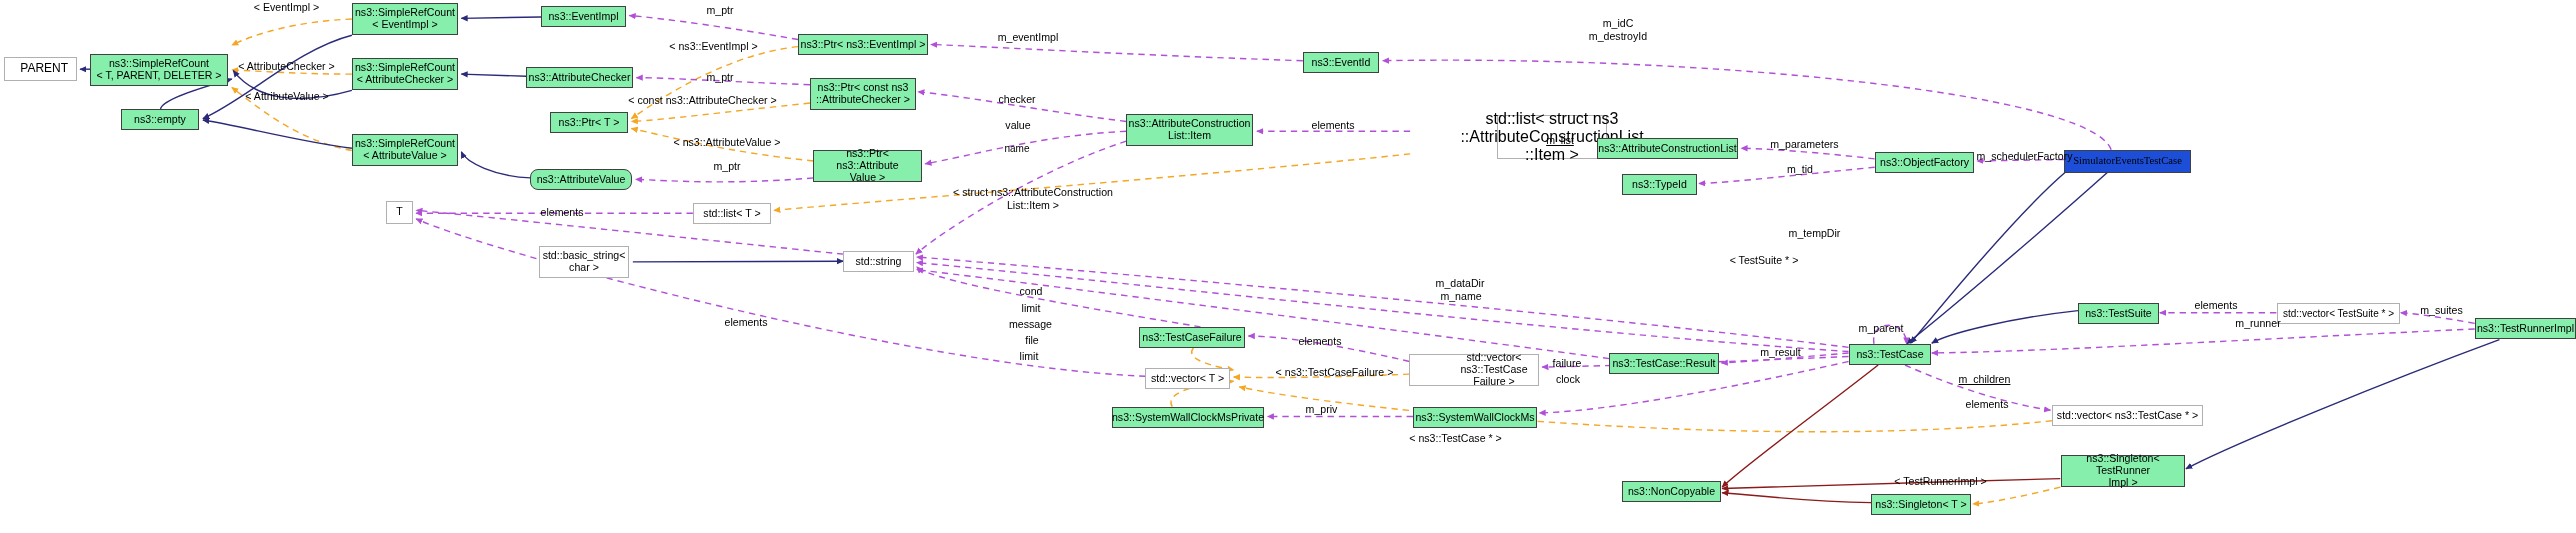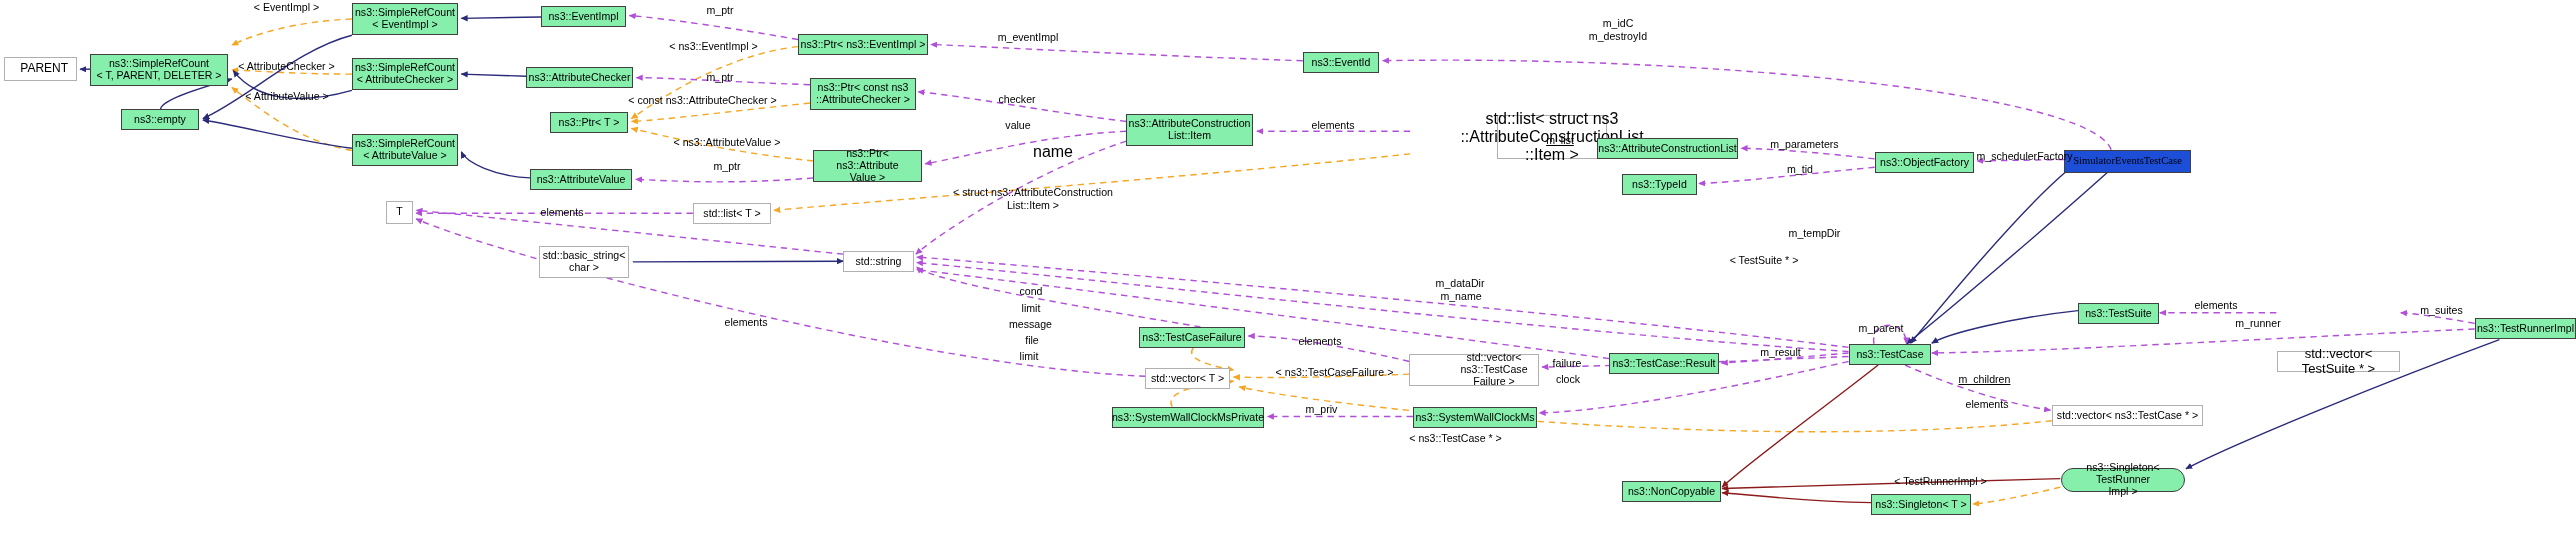--- a/index.html
+++ b/index.html
@@ -125,21 +125,21 @@
 &lt; T, PARENT, DELETER &gt;</div>
       <div class="node n-solid" style="left: 121px; top: 109px; width: 78px; height: 21px; font-size: 10.6px;">ns3::empty</div>
       <div class="node n-solid" style="left: 352px; top: 2.8px; width: 106px; height: 32px; font-size: 10.6px;">ns3::SimpleRefCount
 &lt; EventImpl &gt;</div>
       <div class="node n-solid" style="left: 352px; top: 58px; width: 106px; height: 32px; font-size: 10.6px;">ns3::SimpleRefCount
 &lt; AttributeChecker &gt;</div>
       <div class="node n-solid" style="left: 352px; top: 134px; width: 106px; height: 32px; font-size: 10.6px;">ns3::SimpleRefCount
 &lt; AttributeValue &gt;</div>
       <div class="node n-solid" style="left: 541px; top: 6.4px; width: 85px; height: 21px; font-size: 10.6px;">ns3::EventImpl</div>
       <div class="node n-solid" style="left: 526px; top: 67px; width: 107px; height: 21px; font-size: 10.6px;">ns3::AttributeChecker</div>
-      <div class="node n-solid" style="left: 530px; top: 169px; width: 102px; height: 21px; font-size: 10.6px;">ns3::AttributeValue</div>
+      <div class="node n-solid" style="left: 530px; top: 169px; width: 102px; height: 21px; font-size: 10.6px; border-radius: 8px;">ns3::AttributeValue</div>
       <div class="node n-solid" style="left: 550px; top: 112px; width: 78px; height: 21px; font-size: 10.6px;">ns3::Ptr&lt; T &gt;</div>
       <div class="node n-solid" style="left: 798px; top: 34px; width: 130px; height: 21px; font-size: 10.6px;">ns3::Ptr&lt; ns3::EventImpl &gt;</div>
       <div class="node n-solid" style="left: 810px; top: 78px; width: 106px; height: 32px; font-size: 10.6px;">ns3::Ptr&lt; const ns3
 ::AttributeChecker &gt;</div>
       <div class="node n-solid" style="left: 813px; top: 150px; width: 109px; height: 32px; font-size: 10.6px;">ns3::Ptr&lt; ns3::Attribute
 Value &gt;</div>
       <div class="node n-solid" style="left: 1303px; top: 52px; width: 76px; height: 21px; font-size: 10.6px;">ns3::EventId</div>
       <div class="node n-solid" style="left: 1126px; top: 114px; width: 127px; height: 32px; font-size: 10.6px;">ns3::AttributeConstruction
 List::Item</div>
       <div class="node n-light" style="left: 1478px; top: 115px; width: 110px; height: 44px; font-size: 16px; margin-left: 19px;">std::list&lt; struct ns3
@@ -156,42 +156,42 @@
       <div class="node n-light" style="left: 843px; top: 251px; width: 71px; height: 21px; font-size: 10.6px;">std::string</div>
       <div class="node n-solid" style="left: 1139px; top: 327px; width: 106px; height: 21px; font-size: 10.6px;">ns3::TestCaseFailure</div>
       <div class="node n-light" style="left: 1145px; top: 368px; width: 85px; height: 21px; font-size: 10.6px;">std::vector&lt; T &gt;</div>
       <div class="node n-light" style="left: 1409px; top: 354px; width: 130px; height: 32px; font-size: 10.6px; padding-left: 40px;">std::vector&lt; ns3::TestCase
 Failure &gt;</div>
       <div class="node n-solid" style="left: 1112px; top: 407px; width: 152px; height: 21px; font-size: 10.6px;">ns3::SystemWallClockMsPrivate</div>
       <div class="node n-solid" style="left: 1413px; top: 407px; width: 124px; height: 21px; font-size: 10.6px;">ns3::SystemWallClockMs</div>
       <div class="node n-solid" style="left: 1609px; top: 353px; width: 110px; height: 21px; font-size: 10.6px;">ns3::TestCase::Result</div>
       <div class="node n-solid" style="left: 1849px; top: 344px; width: 82px; height: 21px; font-size: 10.6px;">ns3::TestCase</div>
       <div class="node n-solid" style="left: 2078px; top: 303px; width: 81px; height: 21px; font-size: 10.6px;">ns3::TestSuite</div>
-      <div class="node n-light" style="left: 2277px; top: 303px; width: 123px; height: 21px; font-size: 13px; margin-top: 48px;">std::vector&lt; TestSuite * &gt;</div>
+      <div class="node n-light" style="left: 2277px; top: 303px; width: 123px; height: 21px; font-size: 10px;">std::vector&lt; TestSuite * &gt;</div>
       <div class="node n-light" style="left: 2052px; top: 405px; width: 151px; height: 21px; font-size: 10.6px;">std::vector&lt; ns3::TestCase * &gt;</div>
       <div class="node n-solid" style="left: 2475px; top: 318px; width: 101px; height: 21px; font-size: 10.6px;">ns3::TestRunnerImpl</div>
       <div class="node n-solid" style="left: 1622px; top: 481px; width: 99px; height: 21px; font-size: 10.6px;">ns3::NonCopyable</div>
       <div class="node n-solid" style="left: 1871px; top: 494px; width: 100px; height: 21px; font-size: 10.6px; text-align: center;">ns3::Singleton&lt; T &gt;</div>
-      <div class="node n-solid" style="left: 2061px; top: 468px; width: 124px; height: 24px; font-size: 10.6px; border-radius: 13px;">ns3::Singleton&lt; TestRunner
+      <div class="node n-solid" style="left: 2061px; top: 455px; width: 124px; height: 32px; font-size: 10.6px;">ns3::Singleton&lt; TestRunner
 Impl &gt;</div>
     </div>
   <div id="label-layer">
       <div class="edge-label" style="left: 244px; top: 1.4px; width: 85px; font-size: 10.6px;">&lt; EventImpl &gt;</div>
       <div class="edge-label" style="left: 233px; top: 60px; width: 107px; font-size: 10.6px;">&lt; AttributeChecker &gt;</div>
       <div class="edge-label" style="left: 237px; top: 90px; width: 100px; font-size: 10.6px;">&lt; AttributeValue &gt;</div>
       <div class="edge-label" style="left: 699px; top: 4.2px; width: 42px; font-size: 10.6px;">m_ptr</div>
       <div class="edge-label" style="left: 662px; top: 40px; width: 103px; font-size: 10.6px;">&lt; ns3::EventImpl &gt;</div>
       <div class="edge-label" style="left: 699px; top: 71px; width: 42px; font-size: 10.6px;">m_ptr</div>
       <div class="edge-label" style="left: 618px; top: 94px; width: 169px; font-size: 10.6px;">&lt; const ns3::AttributeChecker &gt;</div>
       <div class="edge-label" style="left: 667px; top: 136px; width: 120px; font-size: 10.6px;">&lt; ns3::AttributeValue &gt;</div>
       <div class="edge-label" style="left: 706px; top: 160px; width: 42px; font-size: 10.6px;">m_ptr</div>
       <div class="edge-label" style="left: 989px; top: 31px; width: 78px; font-size: 10.6px;">m_eventImpl</div>
       <div class="edge-label" style="left: 989px; top: 93px; width: 56px; font-size: 10.6px;">checker</div>
       <div class="edge-label" style="left: 997px; top: 119px; width: 42px; font-size: 10.6px;">value</div>
-      <div class="edge-label" style="left: 1032px; top: 143px; width: 42px; font-size: 16px;">name</div>
+      <div class="edge-label" style="left: 996px; top: 143px; width: 42px; font-size: 10px;">name</div>
       <div class="edge-label" style="left: 1301px; top: 119px; width: 64px; font-size: 10.6px;">elements</div>
       <div class="edge-label" style="left: 1539px; top: 134px; width: 42px; font-size: 10.6px; text-decoration: underline;">m_list</div>
       <div class="edge-label" style="left: 1763px; top: 138px; width: 83px; font-size: 10.6px;">m_parameters</div>
       <div class="edge-label" style="left: 1779px; top: 163px; width: 42px; font-size: 10.6px;">m_tid</div>
       <div class="edge-label" style="left: 1965px; top: 150px; width: 119px; font-size: 10.6px;">m_schedulerFactory</div>
       <div class="edge-label" style="left: 1597px; top: 17px; width: 42px; font-size: 10.6px;">m_idC</div>
       <div class="edge-label" style="left: 1579px; top: 30px; width: 78px; font-size: 10.6px;">m_destroyId</div>
       <div class="edge-label" style="left: 941px; top: 186px; width: 184px; font-size: 10.6px;">&lt; struct ns3::AttributeConstruction
 List::Item &gt;</div>
       <div class="edge-label" style="left: 530px; top: 206px; width: 64px; font-size: 10.6px;">elements</div>

